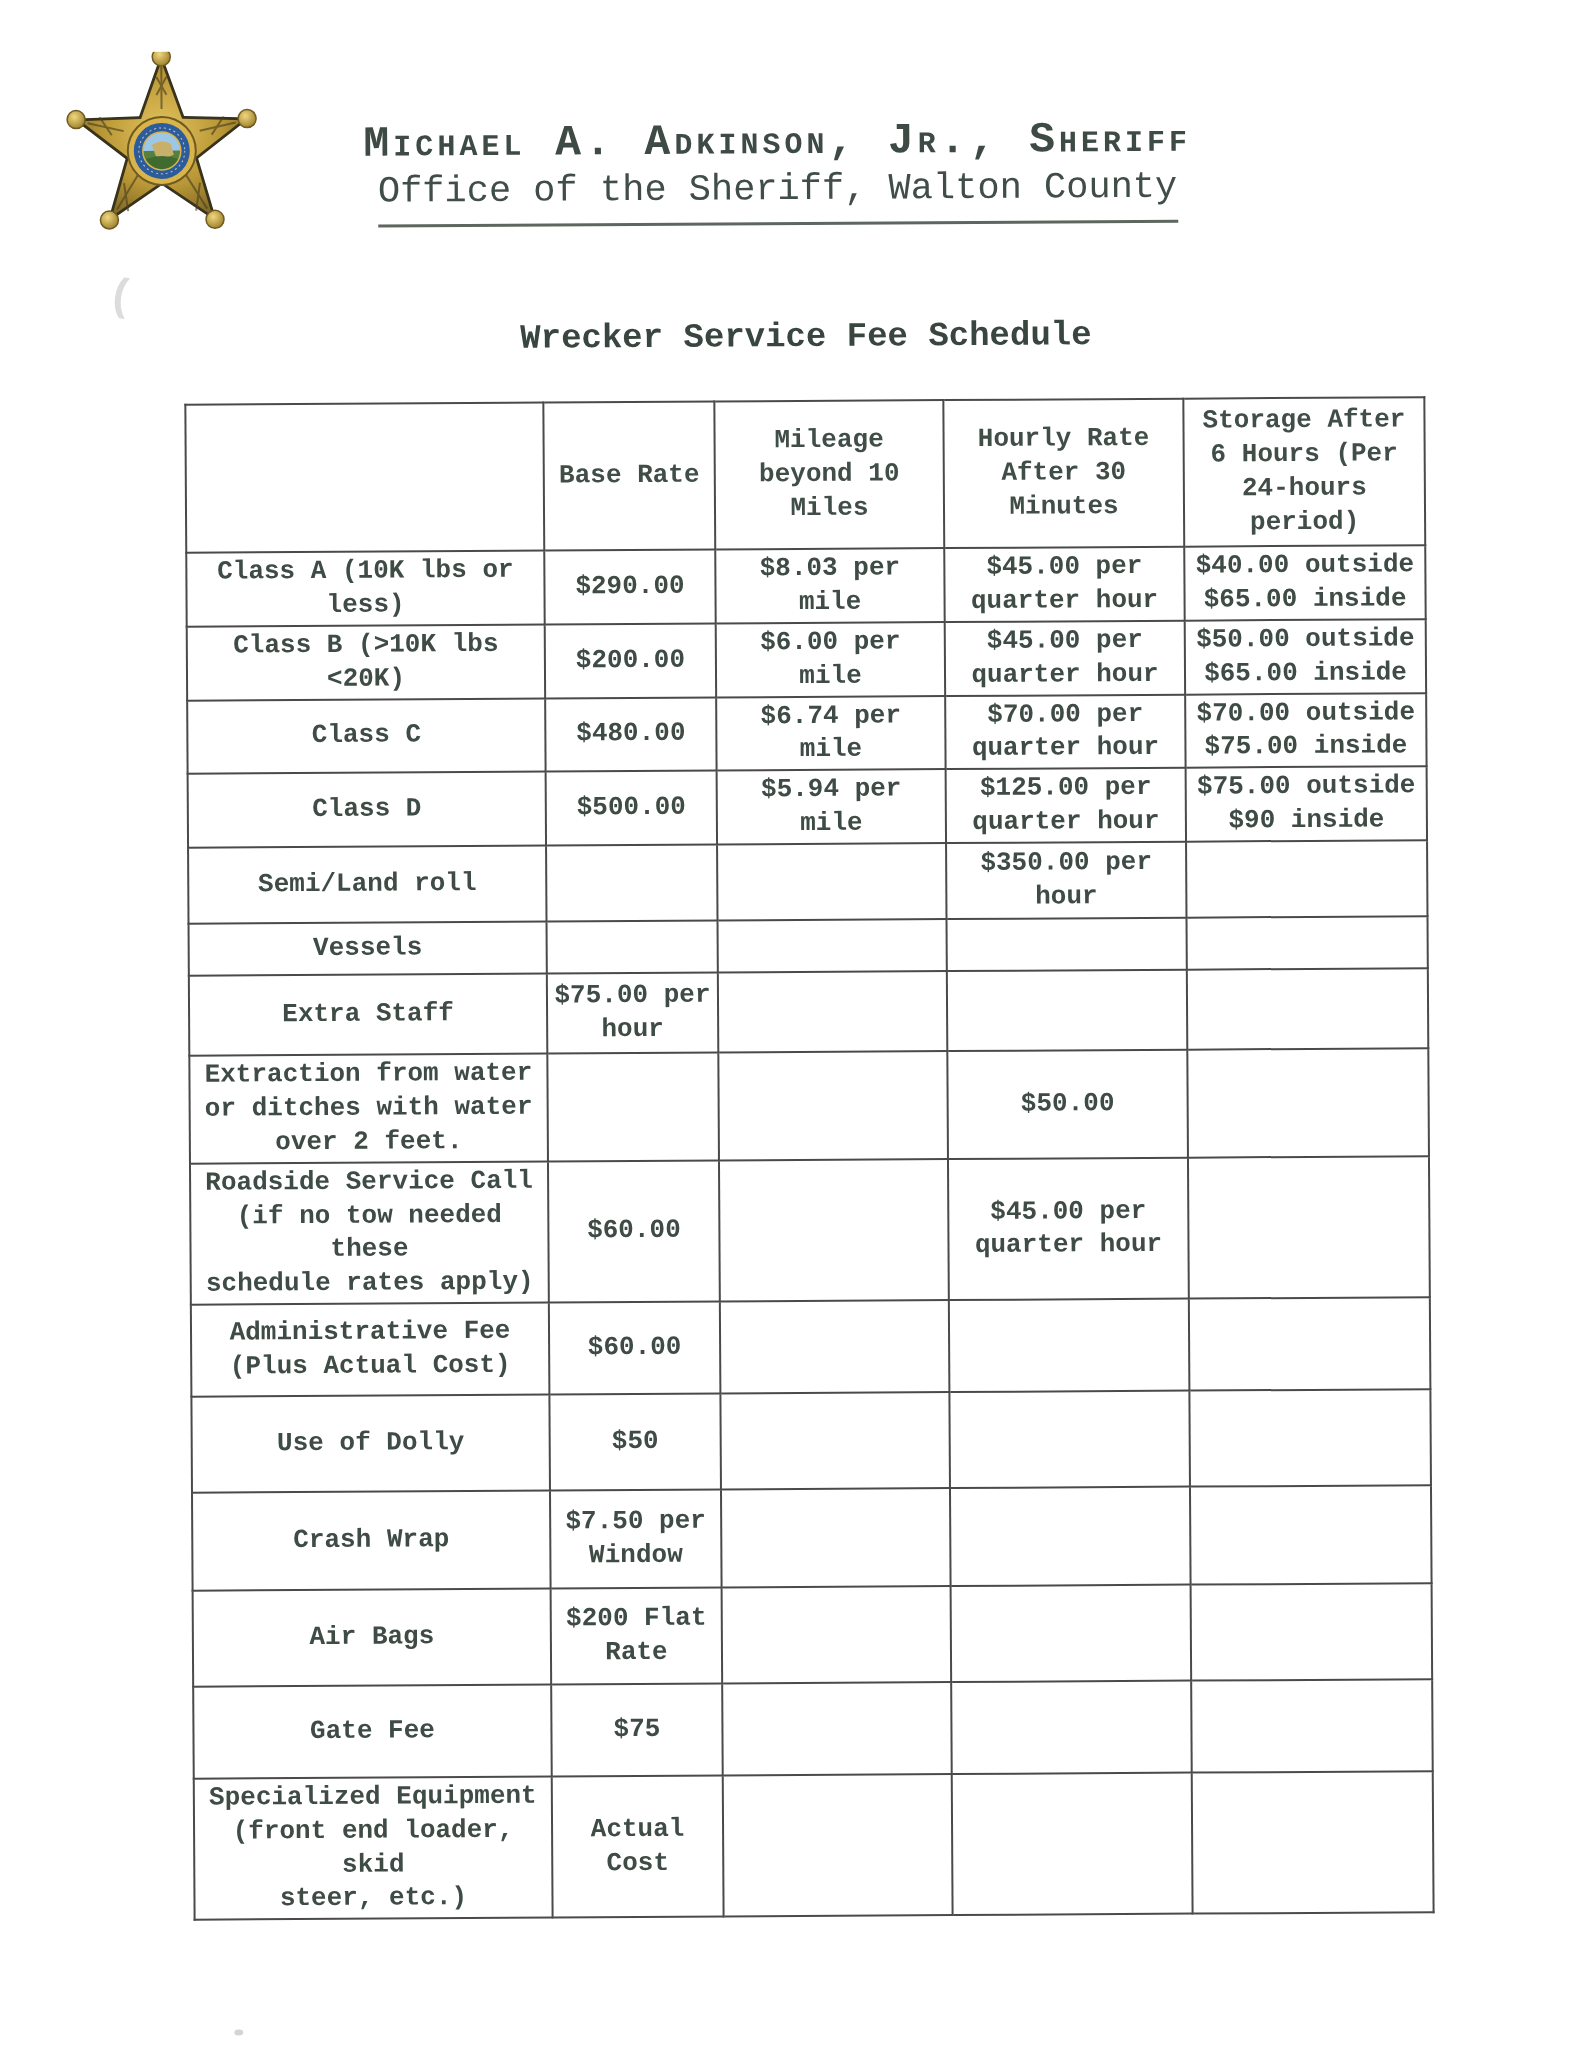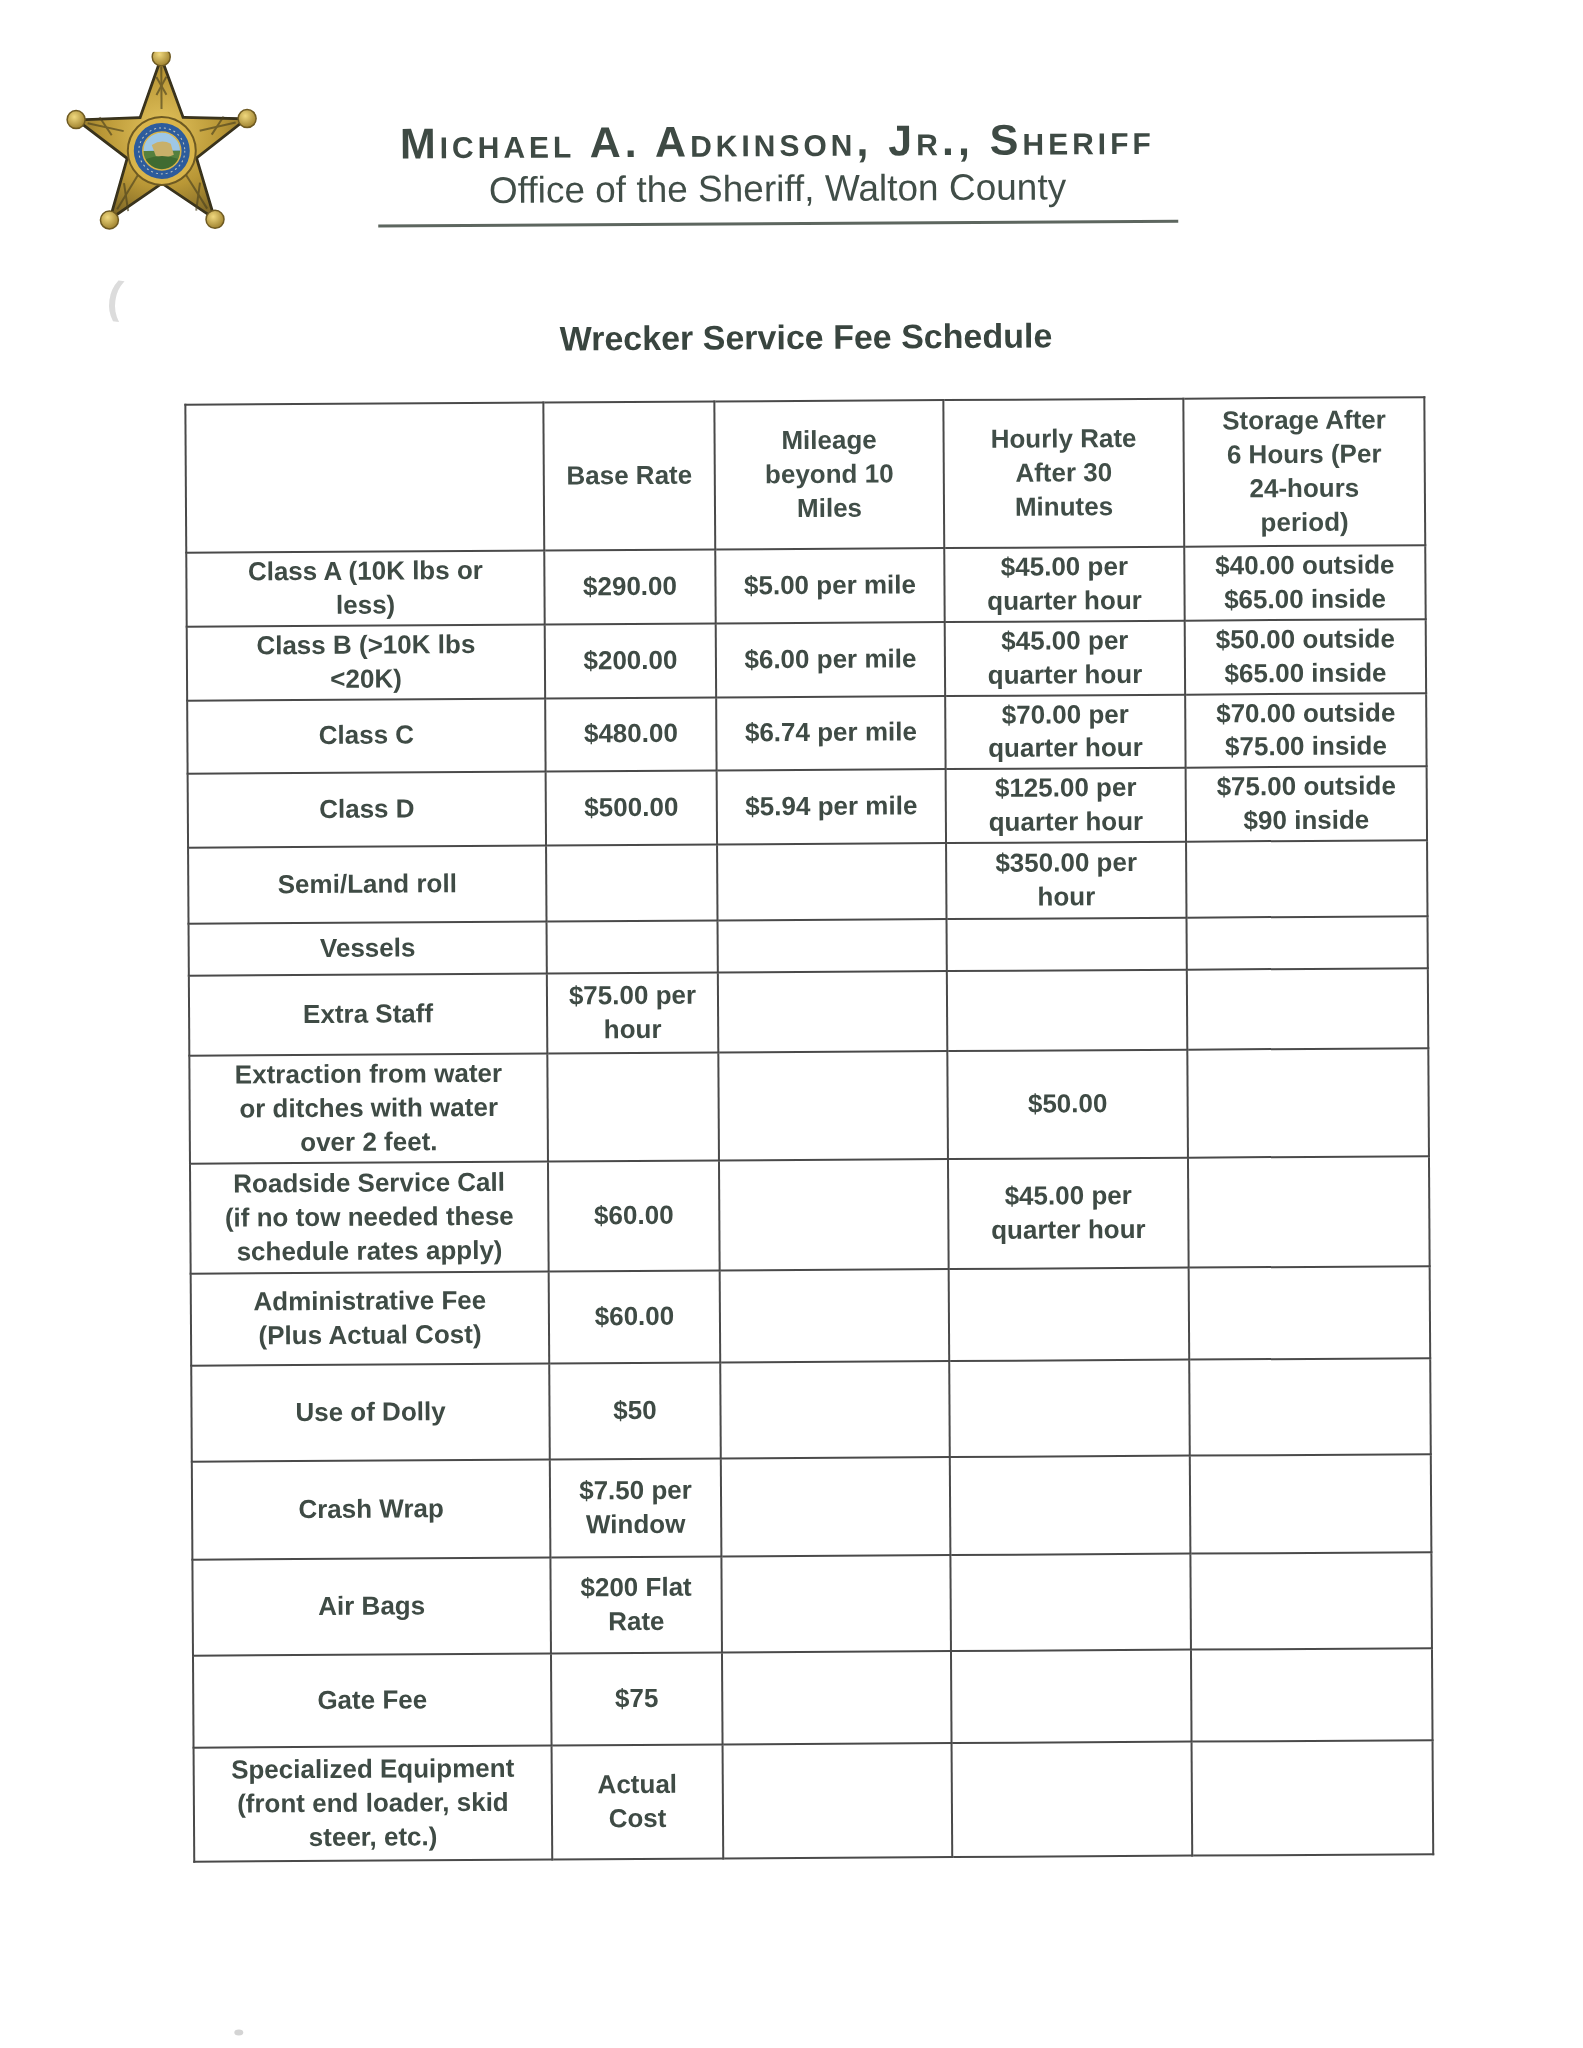--- a/index.html
+++ b/index.html
@@ -2,21 +2,21 @@
 <html><head>
 <meta charset="utf-8">
 <style>
   html,body{margin:0;padding:0;background:#e8e8e8;}
   .page{
     position:relative;
     width:1583px;height:2048px;
     margin:0 auto;
     background:#ffffff;
     overflow:hidden;
-    font-family:Liberation Sans, sans-serif;
+    font-family:Liberation Mono, monospace;
     color:#3f4b45;
   }
   .tilt{
     position:absolute;inset:0;
     transform:rotate(-0.35deg);
     transform-origin:800px 1000px;
   }
   
   .badge{position:absolute;left:62px;top:48px;width:210px;height:190px;}
   .header-block{
@@ -173,21 +173,21 @@
 Minutes</th>
         <th>Storage After
 6 Hours (Per
 24-hours
 period)</th>
       </tr>
       <tr style="height:72px">
         <td>Class A (10K lbs or
 less)</td>
         <td>$290.00</td>
-        <td>$5.00 per mile</td>
+        <td>$8.03 per mile</td>
         <td>$45.00 per
 quarter hour</td>
         <td>$40.00 outside
 $65.00 inside</td>
       </tr>
       <tr style="height:74px">
         <td>Class B (&gt;10K lbs
 &lt;20K)</td>
         <td>$200.00</td>
         <td>$6.00 per mile</td>

